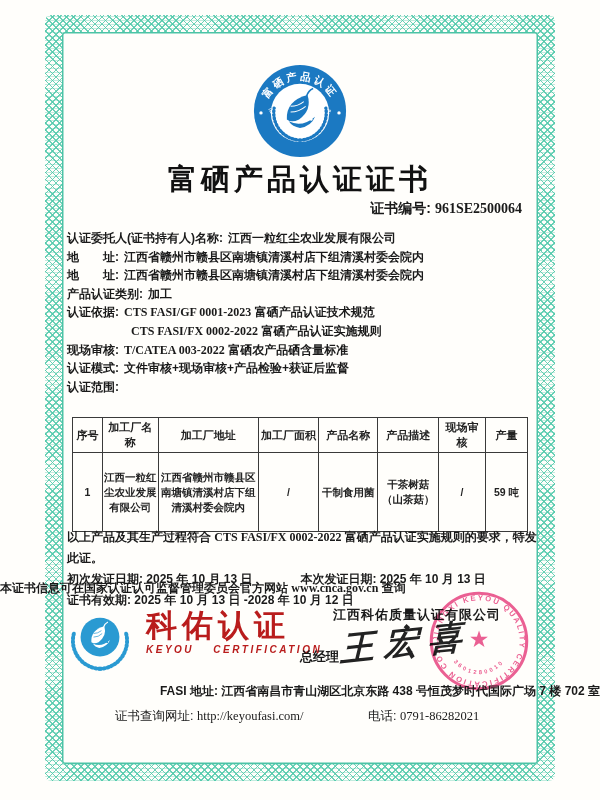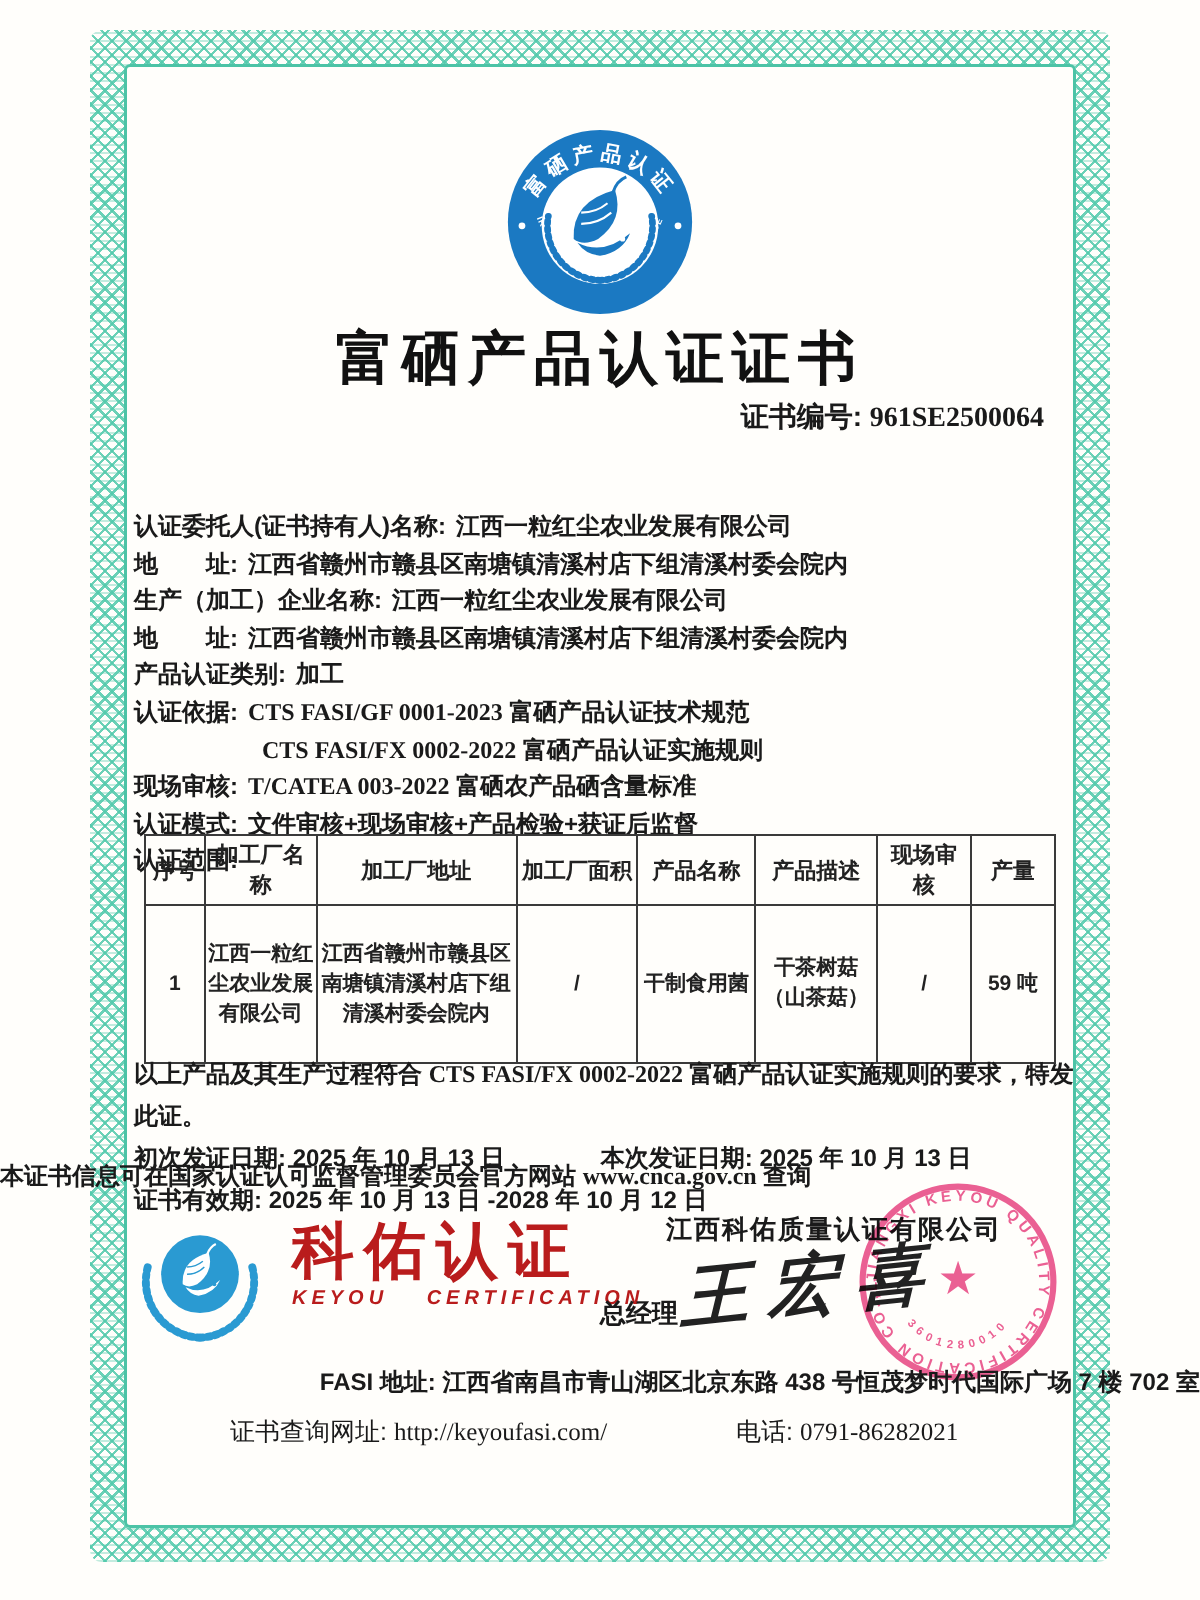--- a/index.html
+++ b/index.html
@@ -19,21 +19,21 @@
   
   .emblem-top{position:absolute;left:50%;top:64px;transform:translateX(-50%);width:94px;height:94px;}
 
   .cert-title{position:absolute;left:0;right:0;top:160px;text-align:center;
     font-size:29px;font-weight:bold;letter-spacing:4px;color:#111;}
 
   .cert-no{position:absolute;right:78px;top:200px;font-size:14px;font-weight:bold;}
   .cert-no .latin{font-family:"Liberation Serif",serif;margin-top:24px;}
 
   
-  .fields{position:absolute;left:67px;top:229px;width:472px;font-size:12px;font-weight:bold;line-height:18.6px;margin-top:25px;}
+  .fields{position:absolute;left:67px;top:229px;width:472px;font-size:12px;font-weight:bold;line-height:18.6px;}
   .fields .row{white-space:nowrap;}
   .fields .lbl{margin-right:5px;}
   .latin{font-family:"Liberation Serif",serif;}
   .indent{padding-left:64px;}
 
   
   table.scope{position:absolute;left:72px;top:417px;width:456px;border-collapse:collapse;
     font-size:10.5px;font-weight:bold;text-align:center;color:#222;}
   table.scope th,table.scope td{border:1px solid #3a3a3a;padding:2px 1px;vertical-align:middle;}
   table.scope th{height:24px;font-size:11px;font-weight:bold;}
@@ -105,23 +105,20 @@
     <span>证书编号:</span>
     <span class="latin">961SE2500064</span>
   </div>
 
   <div class="fields">
     <div class="row">
       <span class="lbl">认证委托人(证书持有人)名称:</span><span>江西一粒红尘农业发展有限公司</span>
     </div>
     <div class="row">
       <span class="lbl">地　　址:</span><span>江西省赣州市赣县区南塘镇清溪村店下组清溪村委会院内</span>
-    </div>
-    <div class="row">
-      <span class="lbl">生产（加工）企业名称:</span><span>江西一粒红尘农业发展有限公司</span>
     </div>
     <div class="row">
       <span class="lbl">地　　址:</span><span>江西省赣州市赣县区南塘镇清溪村店下组清溪村委会院内</span>
     </div>
     <div class="row">
       <span class="lbl">产品认证类别:</span><span>加工</span>
     </div>
     <div class="row">
       <span class="lbl">认证依据:</span><span class="latin">CTS FASI/GF 0001-2023</span>
       <span>富硒产品认证技术规范</span>

